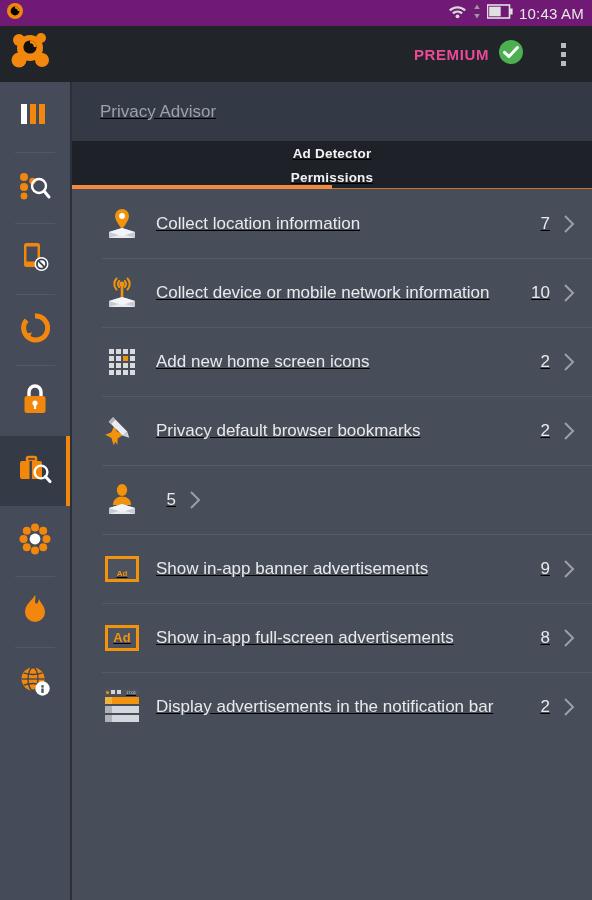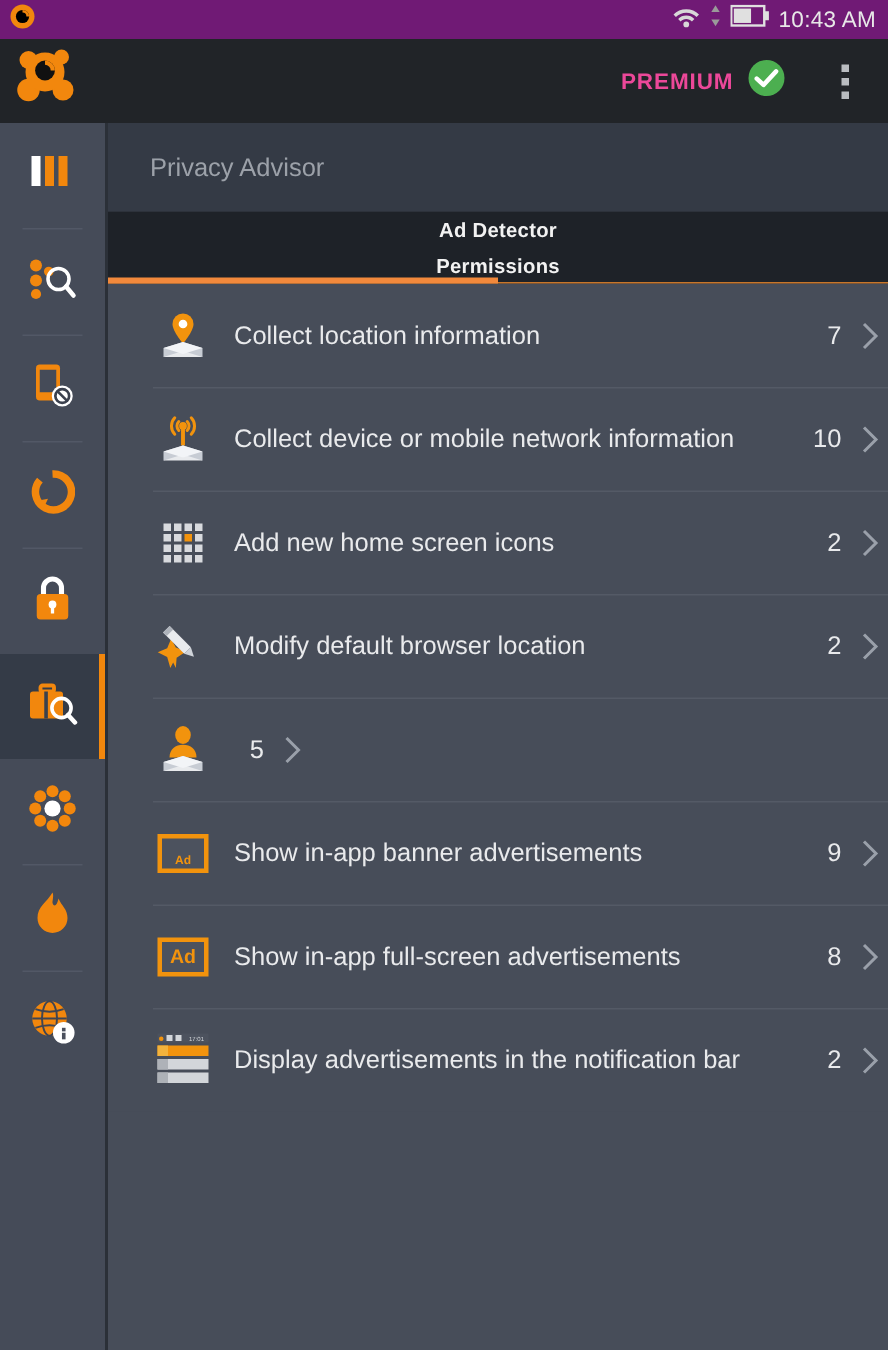--- a/index.html
+++ b/index.html
@@ -61,20 +61,21 @@
   }
   .side-sep{
     width:40px; height:1px; background:#525866; margin:0 auto;
   }
 
   
   #content{
     position:absolute; left:70px; top:82px; width:522px; height:818px;
     background:#474d59;
     border-left:2px solid #2b3038;
+    text-decoration:underline;
   }
   #page-title{
     height:59px; background:#343a45;
     display:flex; align-items:center; padding-left:28px;
     color:#9ca1a9; font-size:17px;
   }
   #tabbar{
     height:48px; background:#1e2228; display:flex; position:relative;flex-direction:column;
   }
   .tab{
@@ -86,21 +87,21 @@
     position:absolute; left:0; bottom:0; width:100%; height:1px; background:#c8762a;
   }
   #tab-underline-active{
     position:absolute; left:0; bottom:0; width:50%; height:4px; background:#f2893c;
   }
 
   
   #list{ background:#474d59; }
   .row{
     height:69px; display:flex; align-items:center; position:relative;
-    padding-left:30px; padding-right:5px;
+    padding-left:30px; padding-right:16px;
   }
   .row + .row::before{
     content:""; position:absolute; left:30px; right:0; top:0;
     height:1px; background:#545a66;
   }
   .row-icon{
     width:40px; height:40px; flex:0 0 40px;
     display:flex; align-items:center; justify-content:center;
     margin-right:14px;
   }
@@ -417,21 +418,21 @@
       <div class="row-icon">
         <svg width="38" height="38" viewBox="0 0 38 38">
           <path d="M11 26 L9 19 L3 16 L9 13.5 L11.5 7.5 L14.5 13 L21 15.5 L15 19.5 L14.5 26 L12.8 22.6 Z" fill="#f2930d" transform="translate(-1,6) scale(1.05)"></path>
           <g transform="rotate(-45 19 19)">
             <rect x="16.2" y="3" width="6.2" height="20" fill="#e9ebee"></rect>
             <rect x="16.2" y="3" width="6.2" height="3.4" fill="#aeb3bb"></rect>
             <path d="M16.2 23 L19.3 29 L22.4 23 Z" fill="#cfd3d9"></path>
           </g>
         </svg>
       </div>
-      <div class="row-label">Modify default browser location</div>
+      <div class="row-label">Privacy default browser bookmarks</div>
       <div class="row-count">2</div>
       <div class="row-chev">
         <svg width="14" height="22" viewBox="0 0 14 22">
             <path d="M3 3 L11 11 L3 19" fill="none" stroke="#9aa0aa" stroke-width="2"></path>
           </svg>
       </div>
     </div>
 
     <div class="row">
       <div class="row-icon">

